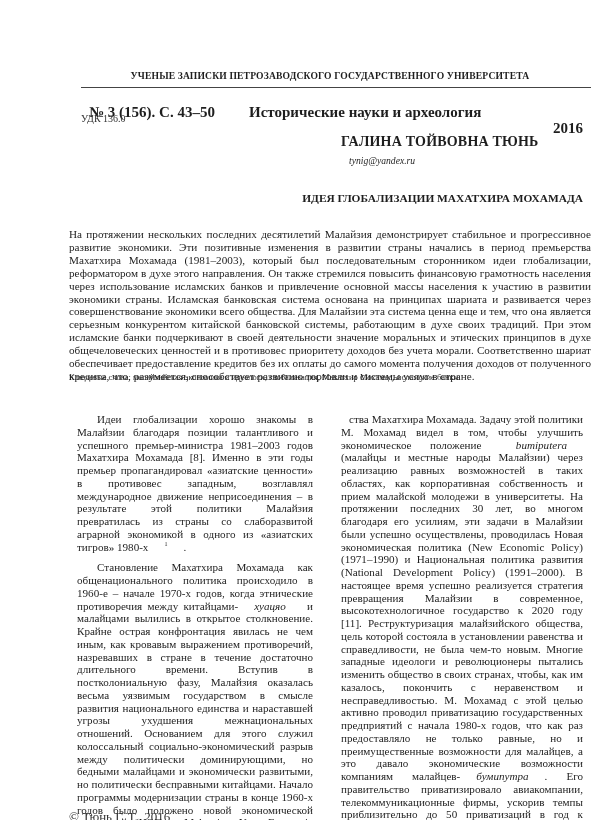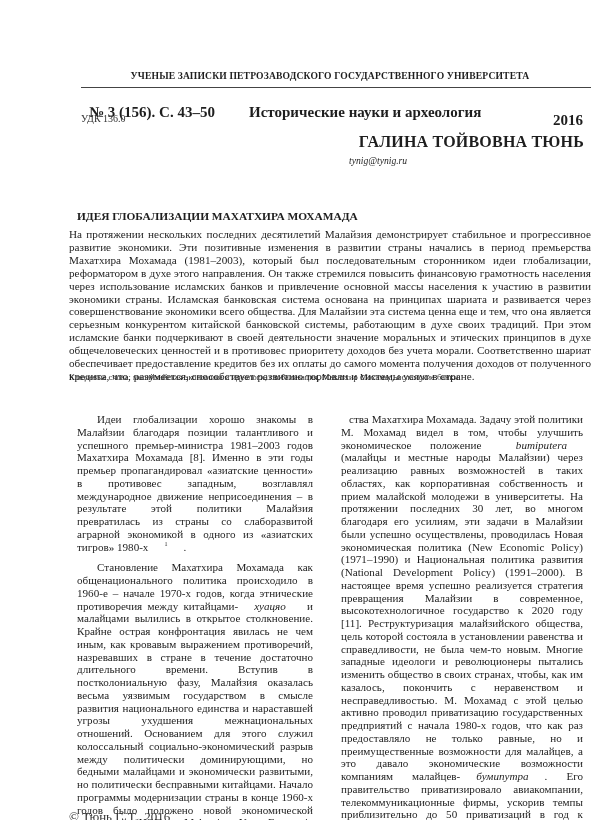--- a/index.html
+++ b/index.html
@@ -17,34 +17,34 @@
     .rule {
       position: absolute; left: 57px; top: 63px; width: 510px; height: 1px;
       background: #444;
     }
     .issue-line {
       position: absolute; left: 57px; top: 72px; width: 510px; height: 14px;
       font-size: 15px; font-weight: bold;
     }
     .issue-line .issue { position: absolute; left: 0; top: 0; }
     .issue-line .section { position: absolute; left: 160px; top: 0; }
-    .issue-line .year { position: absolute; right: 0; top: 8px; text-align: center; }
+    .issue-line .year { position: absolute; right: 0; top: 16px; text-align: center; }
     .udk {
       position: absolute; left: 57px; top: 89px; font-size: 10px; color: #333;
     }
     .author-block {
       position: absolute; left: 309px; top: 104px; width: 259px; font-size: 9.6px;
       line-height: 11.3px;
     }
-    .author-name { text-align: right; font-weight: bold; font-size: 16px; margin-bottom: 1px; letter-spacing: 0.2px; }
+    .author-name { text-align: left; font-weight: bold; font-size: 14px; margin-bottom: 1px; letter-spacing: 0.2px; }
     .author-affil { padding-left: 8px; text-align: justify; }
     .author-email { padding-left: 8px; font-style: italic; }
     .article-title {
-      position: absolute; left: 45px; top: 178px; width: 522px;
-      text-align: left; font-weight: bold; font-size: 11.4px; line-height: 13px;
+      position: absolute; left: 45px; top: 160px; width: 522px;
+      text-align: right; font-weight: bold; font-size: 11.4px; line-height: 13px;
     }
     .abstract {
       position: absolute; left: 45px; top: 204px; width: 522px;
       font-size: 11.2px; line-height: 12.9px; text-align: justify;
       text-align-last: left;
     }
     .keywords {
       position: absolute; left: 45px; top: 348px; width: 522px;
       font-size: 8.5px; line-height: 11px;
     }
@@ -71,21 +71,21 @@
 <div class="issue-line">
   <span class="issue">№ 3 (156). С. 43–50</span>
   <span class="section">Исторические науки и археология</span>
   <span class="year">2016</span>
 </div>
 
 <div class="udk">УДК 136.0</div>
 
 <div class="author-block">
   <div class="author-name">ГАЛИНА ТОЙВОВНА ТЮНЬ</div>
-  <div class="author-email">tynig@tynig.ru</div>
+  <div class="author-email">tynig@yandex.ru</div>
 </div>
 
 <div class="article-title">
   <div>ИДЕЯ ГЛОБАЛИЗАЦИИ МАХАТХИРА МОХАМАДА</div>
 </div>
 
 <div class="abstract">На протяжении нескольких последних десятилетий Малайзия демонстрирует стабильное и прогрессивное развитие экономики. Эти позитивные изменения в развитии страны начались в период премьерства Махатхира Мохамада (1981–2003), который был последовательным сторонником идеи глобализации, реформатором в духе этого направления. Он также стремился повысить финансовую грамотность населения через использование исламских банков и привлечение основной массы населения к участию в развитии экономики страны. Исламская банковская система основана на принципах шариата и развивается через совершенствование экономики всего общества. Для Малайзии эта система ценна еще и тем, что она является серьезным конкурентом китайской банковской системы, работающим в духе своих традиций. При этом исламские банки подчеркивают в своей деятельности значение моральных и этических принципов в духе общечеловеческих ценностей и в противовес приоритету доходов без учета морали. Соответственно шариат обеспечивает предоставление кредитов без их оплаты до самого момента получения доходов от полученного кредита, что, разумеется, способствует развитию торговли и системы услуг в стране.</div>
 
 <div class="keywords">Ключевые слова: малайзийская экономика и идеологи, глобализация, Махатхир Мохамад, исламские банки</div>
 

